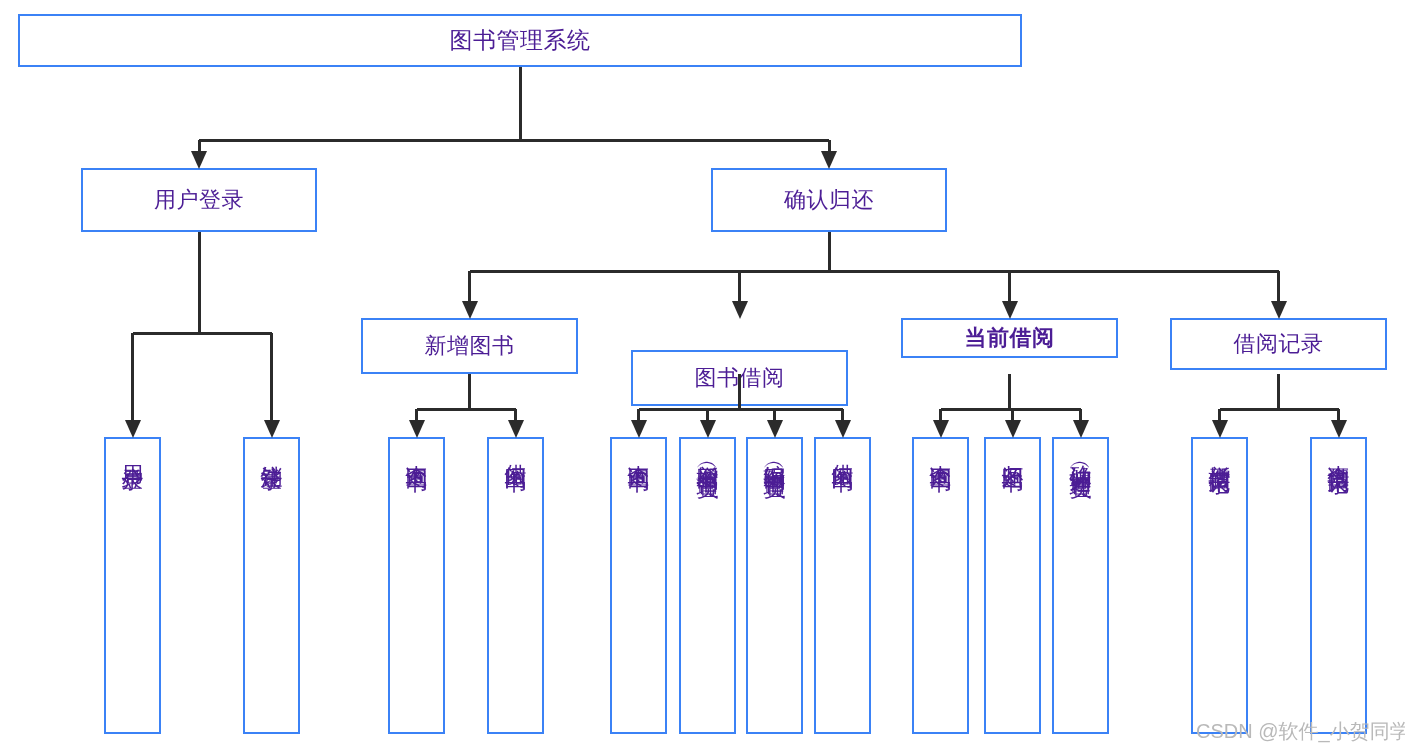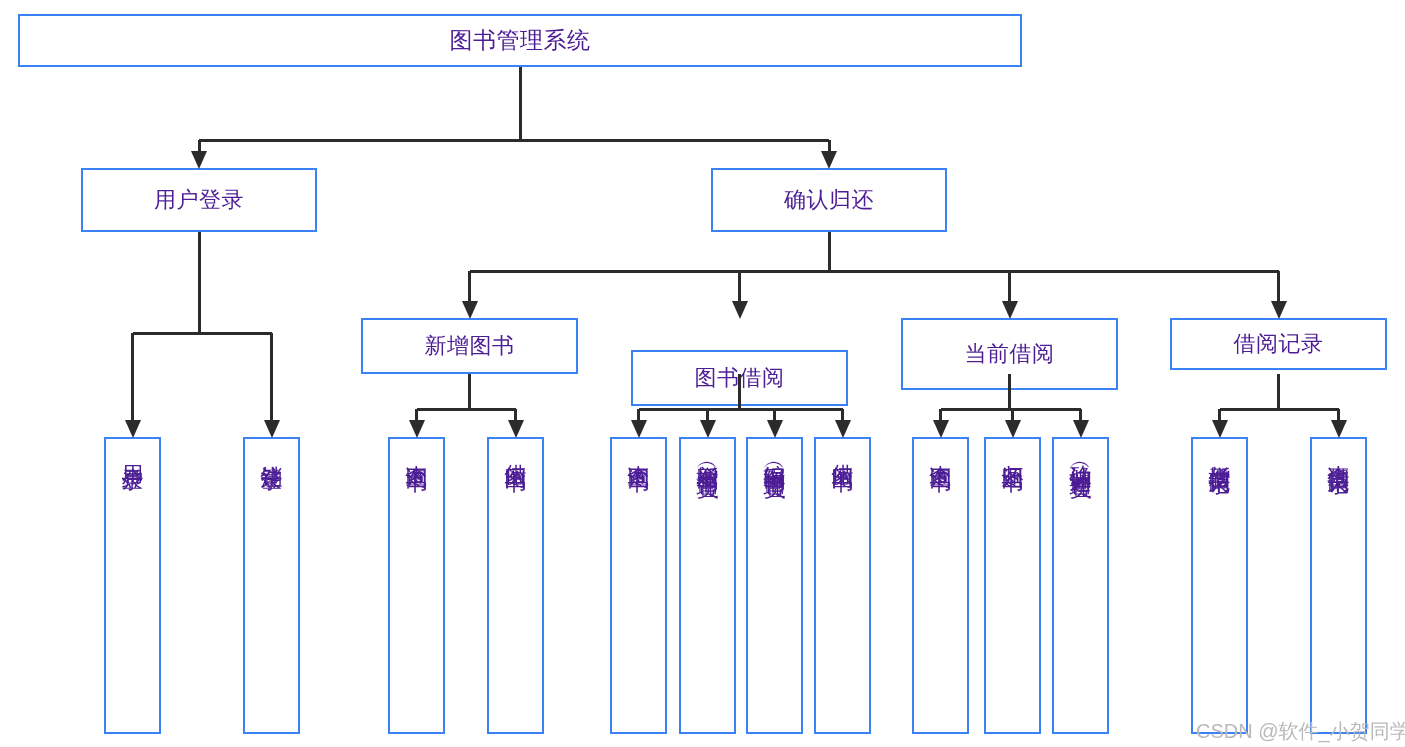--- a/index.html
+++ b/index.html
@@ -90,21 +90,21 @@
       </div>
       <div class="node branch" style="left: 711px; top: 168px; width: 236px; height: 64px;">
         <span class="label">确认归还</span>
       </div>
       <div class="node branch" style="left: 361px; top: 318px; width: 217px; height: 56px;">
         <span class="label">新增图书</span>
       </div>
       <div class="node branch" style="left: 631px; top: 318px; width: 217px; height: 56px; margin-top: 32px;">
         <span class="label">图书借阅</span>
       </div>
-      <div class="node branch" style="left: 901px; top: 318px; width: 217px; height: 72px;">
+      <div class="node branch" style="left: 901px; top: 318px; width: 217px; height: 40px; font-weight: bold;">
         <span class="label">当前借阅</span>
       </div>
       <div class="node branch" style="left: 1170px; top: 318px; width: 217px; height: 52px;">
         <span class="label">借阅记录</span>
       </div>
       <div class="node leaf" style="left: 104px; top: 437px; width: 57px; height: 297px;">
         <span class="label">用户登录</span>
       </div>
       <div class="node leaf" style="left: 243px; top: 437px; width: 57px; height: 297px;">
         <span class="label">注销登录</span>

